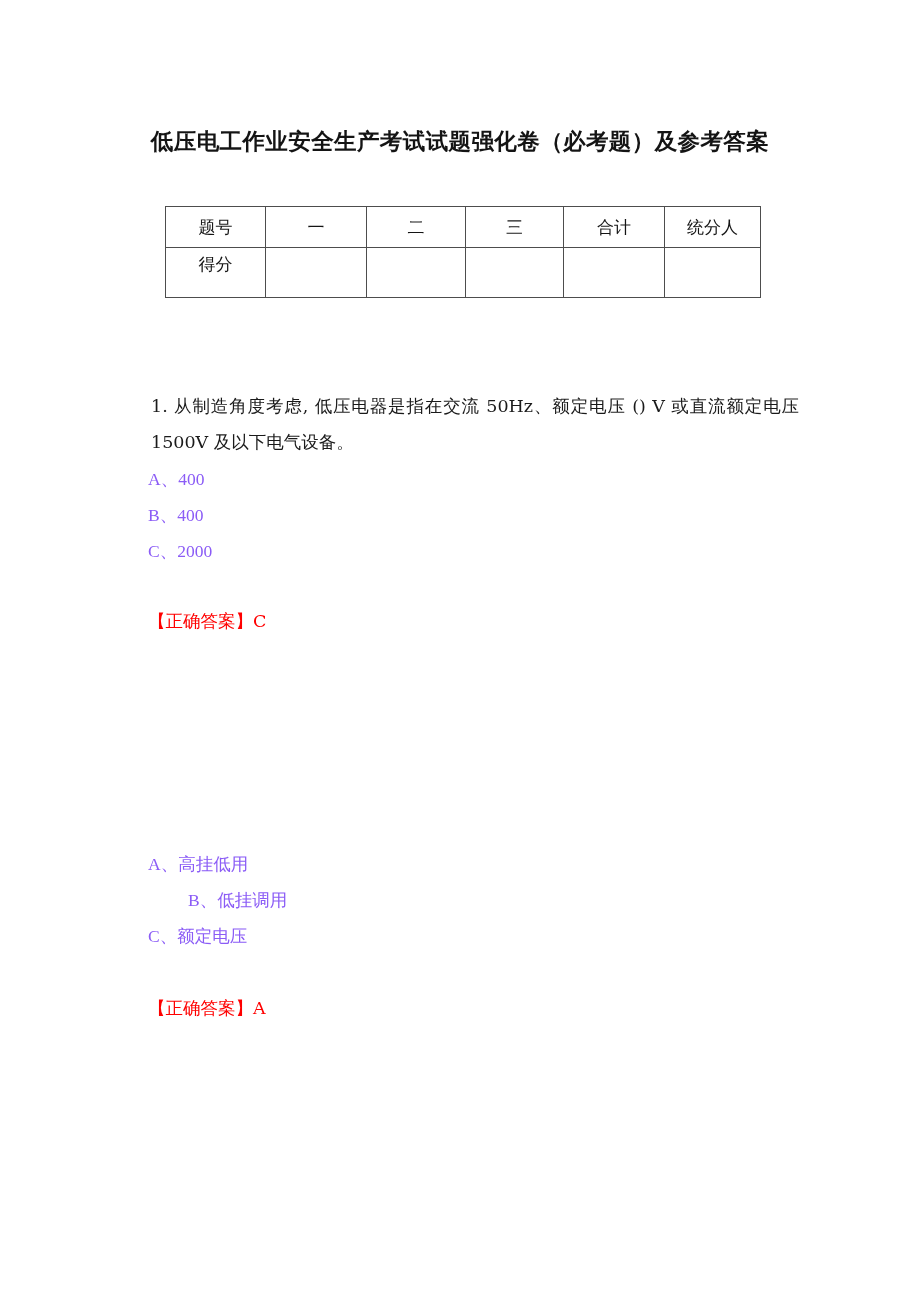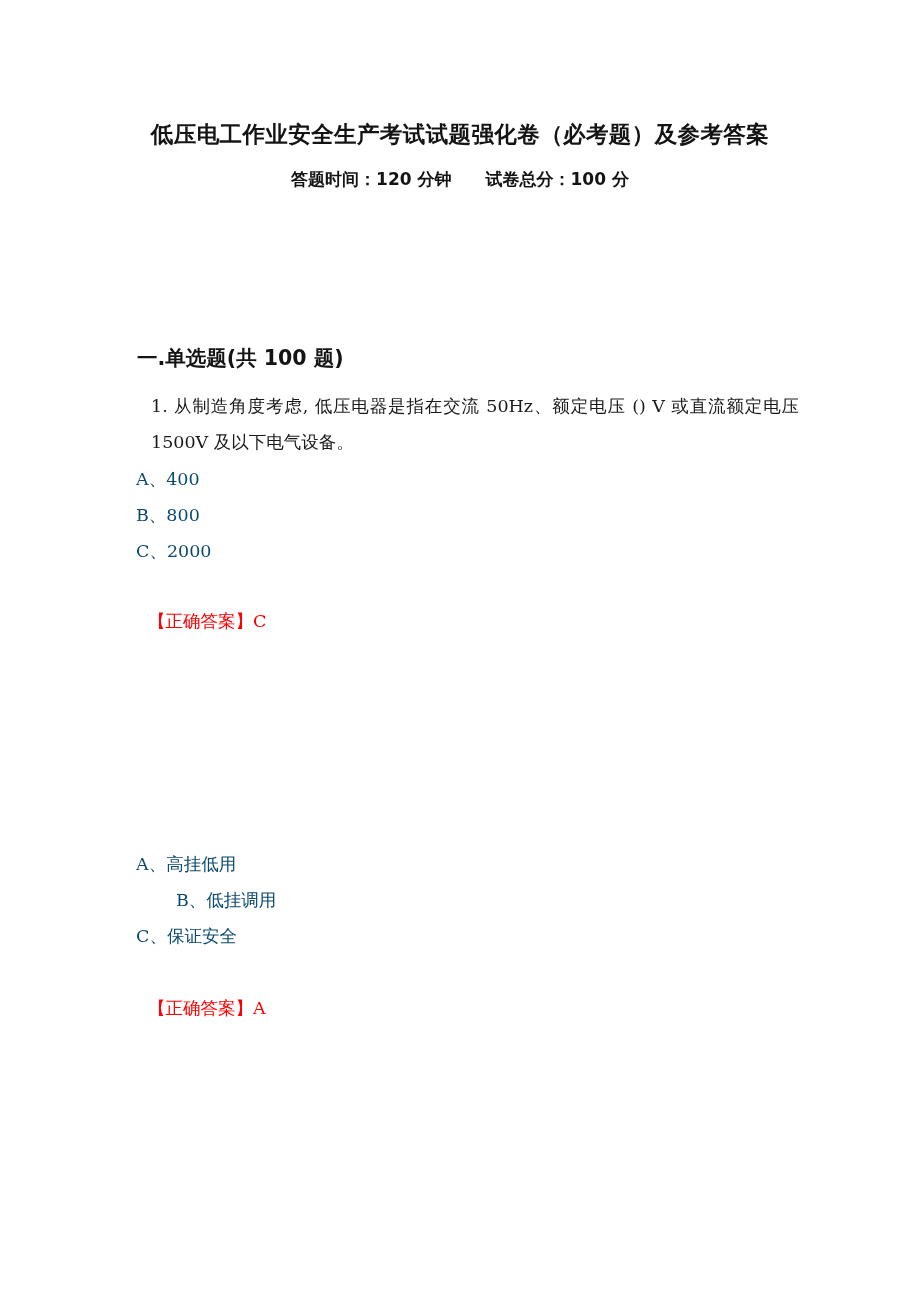--- a/index.html
+++ b/index.html
@@ -20,21 +20,21 @@
     position: absolute;
     inset: 0;
     width: 920px;
     height: 1302px;
   }
 
   
   .doc-title {
     position: absolute;
     left: 0;
-    top: 119px;
+    top: 126px;
     width: 920px;
     text-align: center;
     font-family: "DejaVu Sans", "Liberation Sans", sans-serif;
     font-weight: bold;
     font-size: 22.5px;
     letter-spacing: 0.4px;
     color: #141414;
     white-space: nowrap;
   }
 
@@ -101,25 +101,26 @@
     left: 151px;
     width: 648px;
     font-size: 17.5px;
     line-height: 36px;
     color: #1a1a1a;
     text-align: justify;
     text-justify: inter-ideograph;
   }
   .q-opt {
     position: absolute;
-    left: 136px;
+    left: 148px;
     font-size: 17.5px;
     line-height: 36px;
-    color: #0c4a6e;
+    color: #8b5cf6;
     white-space: nowrap;
+    font-family: Liberation Serif, serif;
   }
   .q-answer {
     position: absolute;
     left: 148px;
     font-size: 17.5px;
     line-height: 34px;
     color: #ff0000;
     white-space: nowrap;
   }
 
@@ -137,37 +138,57 @@
   #q2-optC   { top: 918px; }
   #q2-answer { top: 991px; text-align: center; }
 </style>
 </head>
 <body>
 
 <div class="page">
 
   <div class="doc-title">低压电工作业安全生产考试试题强化卷（必考题）及参考答案</div>
 
-  <div class="doc-subtitle">答题时间：120 分钟　　试卷总分：100 分</div>
 
+  <div class="score-table-wrap">
+    <table class="score-table">
+      <tbody>
+        <tr class="head-row">
+          <td class="c1">题号</td>
+          <td class="c2">一</td>
+          <td class="c3">二</td>
+          <td class="c4">三</td>
+          <td class="c5">合计</td>
+          <td class="c6">统分人</td>
+        </tr>
+        <tr class="score-row">
+          <td class="c1">得分</td>
+          <td class="c2"></td>
+          <td class="c3"></td>
+          <td class="c4"></td>
+          <td class="c5"></td>
+          <td class="c6"></td>
+        </tr>
+      </tbody>
+    </table>
+  </div>
 
-  <div class="section-heading">一.单选题(共 100 题)</div>
 
   <div class="q-stem" id="q1-stem">1. 从制造角度考虑, 低压电器是指在交流 50Hz、额定电压 () V 或直流额定电压 1500V 及以下电气设备。</div>
 
   <div class="q-opt" id="q1-optA">A、400</div>
 
-  <div class="q-opt" id="q1-optB">B、800</div>
+  <div class="q-opt" id="q1-optB">B、400</div>
 
   <div class="q-opt" id="q1-optC">C、2000</div>
 
   <div class="q-answer" id="q1-answer">【正确答案】C</div>
 
 
   <div class="q-opt" id="q2-optA">A、高挂低用</div>
 
   <div class="q-opt" id="q2-optB">B、低挂调用</div>
 
-  <div class="q-opt" id="q2-optC">C、保证安全</div>
+  <div class="q-opt" id="q2-optC">C、额定电压</div>
 
   <div class="q-answer" id="q2-answer">【正确答案】A</div>
 
 </div>
 
 </body></html>

